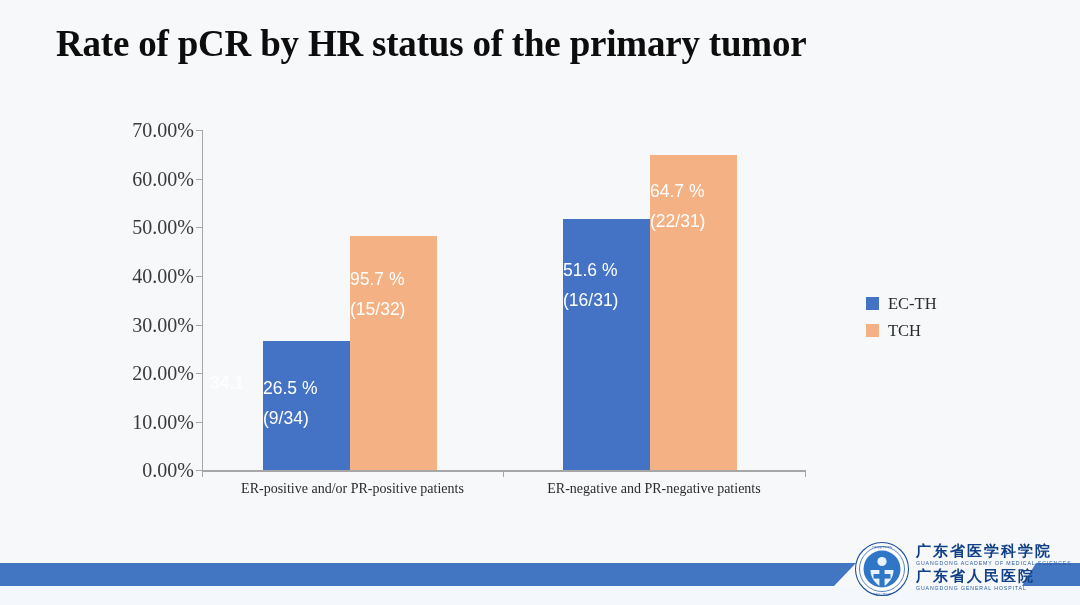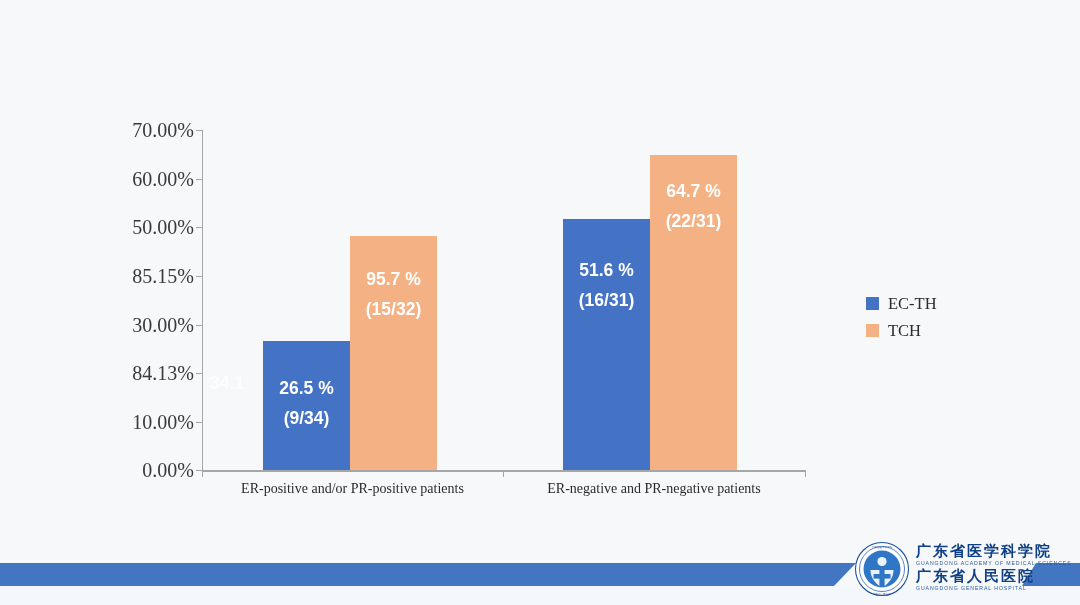--- a/index.html
+++ b/index.html
@@ -92,25 +92,25 @@
     position: absolute;
     bottom: 135px;
   }
   .bar.series-ecth { background: #4472c4; }
   .bar.series-tch  { background: #f4b183; }
 
   .bar-label {
     position: absolute;
     color: #ffffff;
     font-family: "Liberation Sans", sans-serif;
-    font-weight: bold;
+    font-weight: normal;
     font-size: 17.5px;
     line-height: 30px;
     white-space: nowrap;
-    text-align: center;
+    text-align: left;
     pointer-events: none;
   }
   .bar-label .ln2 { display: block; }
 
   
   #ghost-label {
     position: absolute;
     left: 210px;
     top: 373px;
     font-family: "Liberation Sans", sans-serif;
@@ -219,30 +219,31 @@
     letter-spacing: 0.9px;
     white-space: nowrap;
     margin: 1px 0 3px 0;
   }
 </style>
 </head>
 <body>
 
 <div id="slide">
 
+  <div id="slide-title">Rate of pCR by HR status of the primary tumor</div>
 
   <div id="plot">
 
     <div id="y-labels">
       <div class="y-tick-label" style="top:130px;">70.00%</div>
       <div class="y-tick-label" style="top:178.6px;">60.00%</div>
       <div class="y-tick-label" style="top:227.3px;">50.00%</div>
-      <div class="y-tick-label" style="top:275.9px;">85.15%</div>
+      <div class="y-tick-label" style="top:275.9px;">40.00%</div>
       <div class="y-tick-label" style="top:324.6px;">30.00%</div>
-      <div class="y-tick-label" style="top:373.1px;">84.13%</div>
+      <div class="y-tick-label" style="top:373.1px;">20.00%</div>
       <div class="y-tick-label" style="top:421.7px;">10.00%</div>
       <div class="y-tick-label" style="top:470.4px;">0.00%</div>
     </div>
 
     <div id="y-axis-line"></div>
     <div class="y-axis-tick" style="top:130px;"></div>
     <div class="y-axis-tick" style="top:178.6px;"></div>
     <div class="y-axis-tick" style="top:227.3px;"></div>
     <div class="y-axis-tick" style="top:275.9px;"></div>
     <div class="y-axis-tick" style="top:324.6px;"></div>

